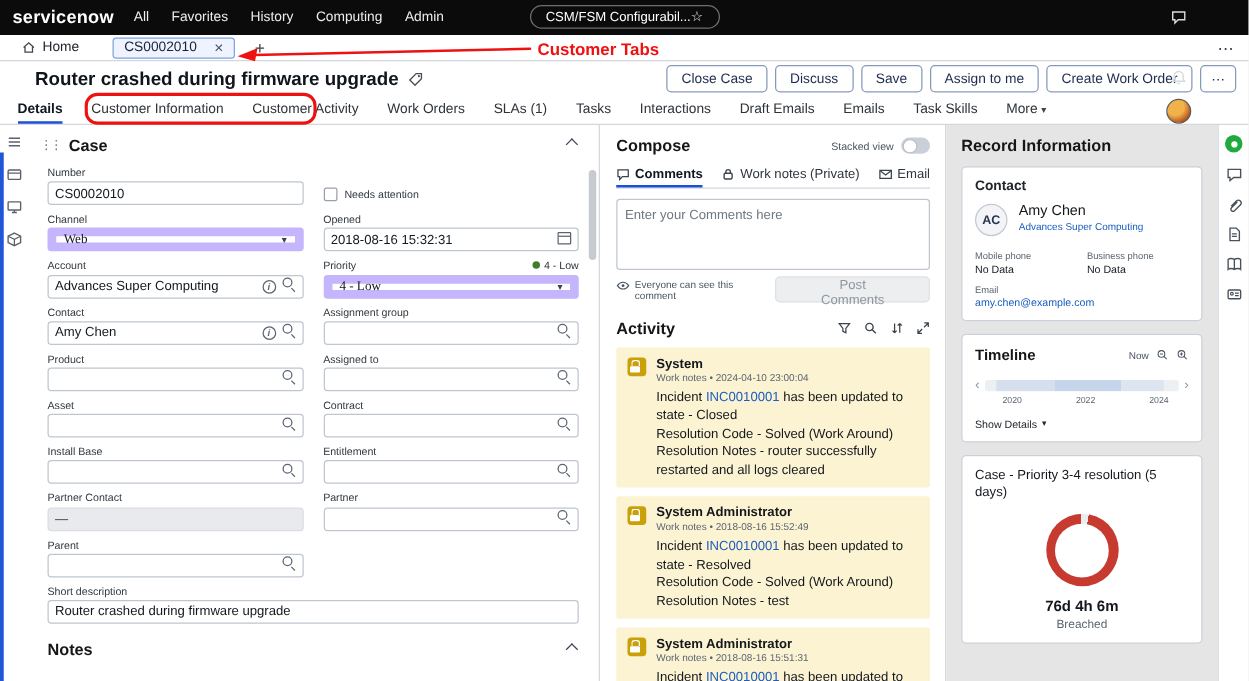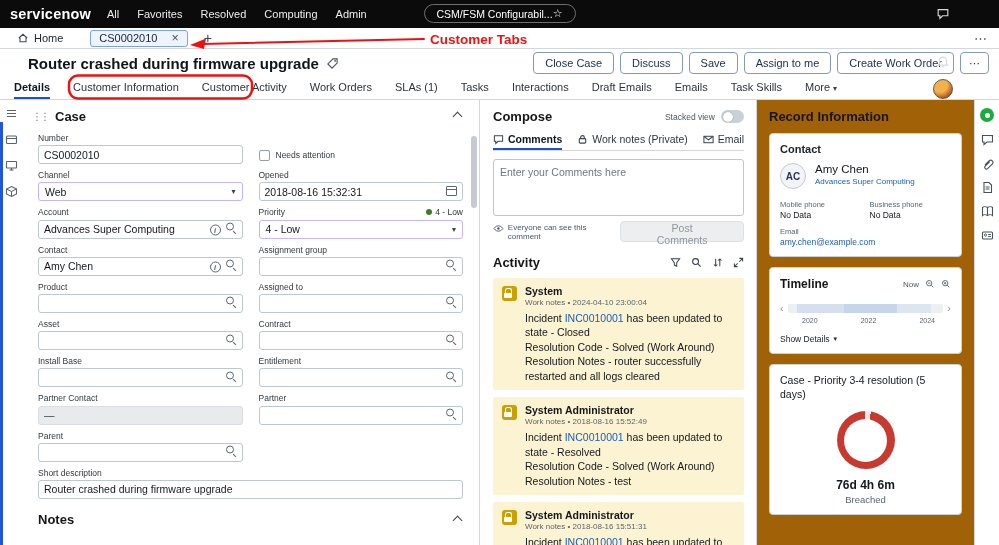--- a/index.html
+++ b/index.html
@@ -69,21 +69,21 @@
   .refwrap input { padding-right:36px; }
   .ric { position:absolute; top:50%; transform:translateY(-50%); cursor:pointer; }
   .ric.pos1 { right:22px; }
   .ric.pos0 { right:6px; }
   .info-ic { width:11px; height:11px; border:1px solid #5b6570; border-radius:50%; font-size:7.5px; line-height:9px; text-align:center; color:#5b6570; font-weight:700; display:inline-block; font-style:italic; }
   .mag { position:relative; width:11px; height:11px; display:inline-block; }
   .mag::before { content:""; position:absolute; left:0; top:0; width:6px; height:6px; border:1.3px solid #5b6570; border-radius:50%; }
   .mag::after { content:""; position:absolute; left:7px; top:7.5px; width:4px; height:1.3px; background:#5b6570; transform:rotate(45deg); transform-origin:left center; }
   .cal { width:11px; height:10px; border:1.2px solid #5b6570; border-radius:1px; position:relative; display:inline-block; }
   .cal::before { content:""; position:absolute; left:0; right:0; top:2px; height:1.2px; background:#5b6570; }
-  .fakeselect { display:flex; align-items:center; justify-content:space-between; height:19px; border:1px solid #c4b5fd; border-radius:3px; font-size:10.5px; padding:0 6px; background:#fff; cursor:pointer; color:#14181d; }
+  .fakeselect { display:flex; align-items:center; justify-content:space-between; height:19px; border:7px solid #c4b5fd; border-radius:3px; font-size:10.5px; padding:0 6px; background:#fff; cursor:pointer; color:#14181d;font-family:Liberation Serif, serif; }
   .fakeselect .caret { font-size:8px; color:#374151; }
   .cbrow { display:flex; align-items:center; gap:6px; margin-top:14px; }
   .cb { width:11px; height:11px; border:1px solid #98a1ab; border-radius:2px; background:#fff; cursor:pointer; flex-shrink:0; }
   .readonly input { background:#e8eaed; border-color:#dadde1; color:#3c4043; }
   .span2 { grid-column:1 / -1; }
   .notes-head { display:flex; align-items:center; padding:13px 16px 0 16px; }
   .notes-title { font-size:13px; font-weight:700; }
 
   
   .mid-panel { width:277px; border-right:1px solid #d4d8dd; padding:9px 12px 0 13px; overflow:hidden; }
@@ -111,21 +111,21 @@
   .lockbox::before { content:""; position:absolute; width:5px; height:4px; border:1.4px solid #fff; border-bottom:none; border-radius:2.5px 2.5px 0 0; left:3.4px; top:2px; }
   .lockbox::after { content:""; position:absolute; width:8px; height:5.5px; background:#fff; border-radius:1px; left:2.4px; top:6.5px; }
   .entry-body { flex:1; min-width:0; }
   .entry-author { font-size:10.5px; font-weight:700; color:#14181d; }
   .entry-meta { font-size:8px; color:#5b6570; margin:1px 0 4px 0; }
   .entry-text { font-size:10.5px; line-height:1.38; color:#14181d; }
   .entry-text a { color:#1a5dbe; text-decoration:none; cursor:pointer; }
   .entry-text .wrap { white-space:pre-line; }
 
   
-  .right-region { width:217px; padding:9px 12px; overflow:hidden; background:#a16207; }
+  .right-region { width:217px; padding:9px 12px; overflow:hidden; background:#e5e5e5; }
   .ri-title { font-size:13px; font-weight:700; margin-bottom:9px; }
   .card { border:1px solid #ccd1d8; border-radius:4px; background:#fff; padding:9px 10px; margin-bottom:10px; }
   .card-sub { font-size:11px; font-weight:700; color:#21262c; margin-bottom:8px; }
   .c-row { display:flex; gap:9px; align-items:flex-start; margin-bottom:4px; }
   .c-avatar { width:26px; height:26px; border-radius:50%; border:1px solid #c3c9d1; display:flex; align-items:center; justify-content:center; font-size:10px; font-weight:700; color:#2a3550; background:#f2f4f7; flex-shrink:0; }
   .c-name { font-size:11.5px; color:#14181d; }
   .c-company { font-size:8px; color:#1a5dbe; margin-top:2px; cursor:pointer; }
   .c-grid { display:grid; grid-template-columns:1fr 1fr; column-gap:8px; }
   .c-label { font-size:7.5px; color:#5b6570; margin-top:7px; }
   .c-val { font-size:8.5px; color:#14181d; margin-top:1px; }
@@ -160,21 +160,21 @@
 </head>
 <body>
 
 <div class="app">
 
   <header class="topbar">
     <div class="logo">servicenow</div>
     <nav class="topnav">
       <span>All</span>
       <span>Favorites</span>
-      <span>Resolved</span>
+      <span>History</span>
       <span>Computing</span>
       <span>Admin</span>
     </nav>
     <div class="app-pill">
       <span>CSM/FSM Configurabil...</span>
       <span class="star">☆</span>
     </div>
     <div class="top-right">
       <div class="scope-text">
         <div>Application scope: Global</div>

